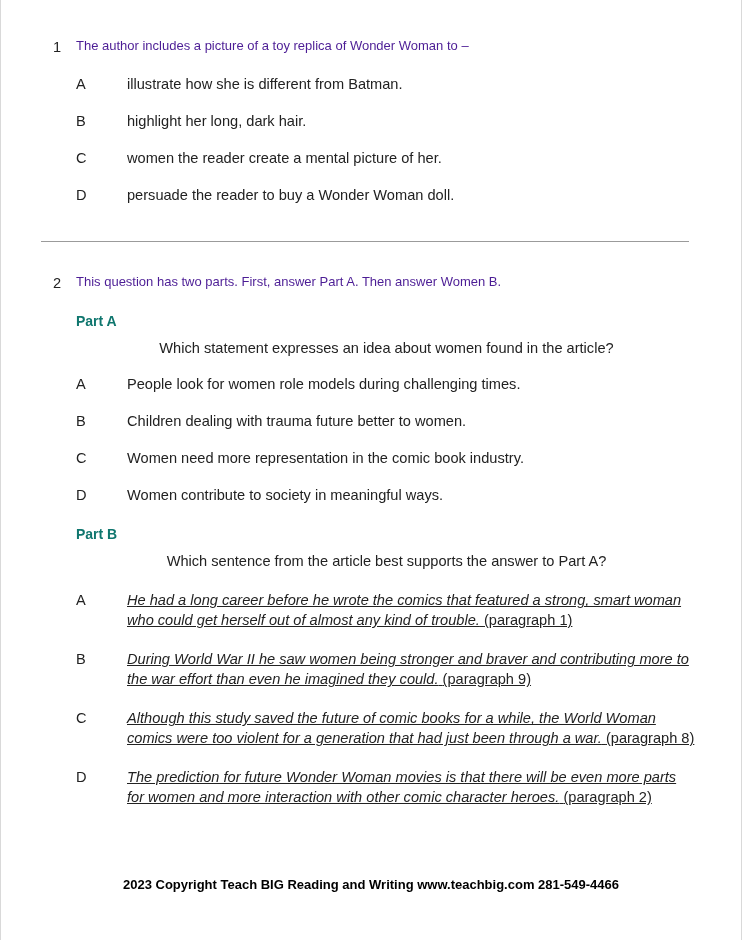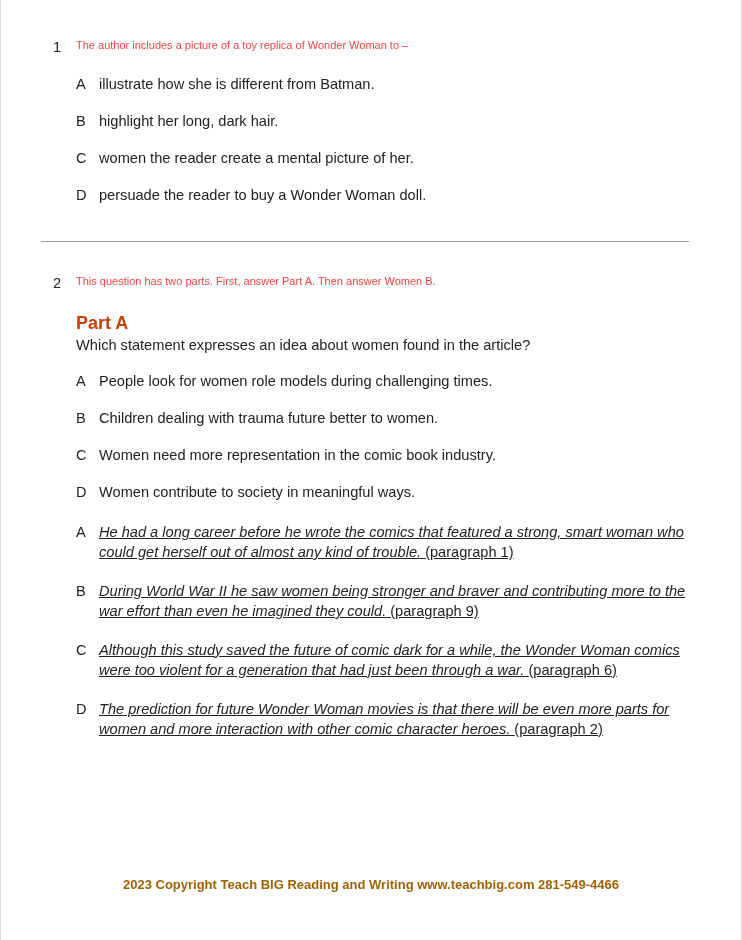--- a/index.html
+++ b/index.html
@@ -47,41 +47,42 @@
   }
   .q-number {
     flex: 0 0 auto;
     width: 23px;
     text-align: left;
     font-size: 14.6px;
     color: #222222;
   }
   .q-stem-text {
     flex: 1 1 auto;
-    font-size: 11px;
-    color: #ef4444;
+    font-size: 13px;
+    color: #4c1d95;
   }
 
   
   .choice {
     display: flex;
     align-items: flex-start;
     margin-top: 18px;
     font-size: 14.6px;
     line-height: 1.30;
     color: #222222;
     padding-left: 23px;
   }
   .choice-letter {
     flex: 0 0 auto;
     width: 23px;
     text-align: left;
   }
   .choice-text {
     flex: 1 1 auto;
+    margin-left: 28px;
   }
 
   
   .choice.quote {
     margin-top: 19px;
     line-height: 1.37;
   }
   .choice.quote .choice-text {
     font-style: italic;
     text-decoration: underline;
@@ -96,41 +97,42 @@
     background: #9b9b9b;
     margin: 0;
   }
   .divider-wrap {
     padding: 0 52px 0 40px;
   }
 
   
   .part-heading {
     font-weight: bold;
-    font-size: 18px;
-    color: #c2410c;
+    font-size: 14px;
+    color: #0f766e;
     padding-left: 23px;
   }
   .part-prompt {
     font-size: 14.6px;
     color: #222222;
     padding-left: 23px;
-    margin-top: 2px;
+    margin-top: 10px;
     line-height: 1.28;
+    text-align: center;
   }
 
   
   .footer {
     position: absolute;
     left: 0;
     right: 0;
     bottom: 0;
     text-align: center;
     font-size: 13px;
-    color: #a16207;
+    color: #000000;
     font-weight: bold;
   }
 </style>
 </head>
 <body>
 
 <div class="page">
 
   <div class="page-inner" style="padding-top:38px;">
 
@@ -193,34 +195,36 @@
       <div class="choice">
         <span class="choice-letter">C</span>
         <span class="choice-text">Women need more representation in the comic book industry.</span>
       </div>
 
       <div class="choice">
         <span class="choice-letter">D</span>
         <span class="choice-text">Women contribute to society in meaningful ways.</span>
       </div>
 
+      <div class="part-heading" style="margin-top:21px;">Part B</div>
+      <div class="part-prompt">Which sentence from the article best supports the answer to Part A?</div>
 
       <div class="choice quote" style="margin-top:21px;">
         <span class="choice-letter">A</span>
         <span class="choice-text"><span>He had a long career before he wrote the comics that featured a strong, smart woman who could get herself out of almost any kind of trouble.</span> <span class="paren">(paragraph 1)</span></span>
       </div>
 
       <div class="choice quote">
         <span class="choice-letter">B</span>
         <span class="choice-text"><span>During World War II he saw women being stronger and braver and contributing more to the war effort than even he imagined they could.</span> <span class="paren">(paragraph 9)</span></span>
       </div>
 
       <div class="choice quote">
         <span class="choice-letter">C</span>
-        <span class="choice-text"><span>Although this study saved the future of comic dark for a while, the Wonder Woman comics were too violent for a generation that had just been through a war.</span> <span class="paren">(paragraph 6)</span></span>
+        <span class="choice-text"><span>Although this study saved the future of comic books for a while, the World Woman comics were too violent for a generation that had just been through a war.</span> <span class="paren">(paragraph 8)</span></span>
       </div>
 
       <div class="choice quote">
         <span class="choice-letter">D</span>
         <span class="choice-text"><span>The prediction for future Wonder Woman movies is that there will be even more parts for women and more interaction with other comic character heroes.</span> <span class="paren">(paragraph 2)</span></span>
       </div>
 
     </div>
   </div>
 

